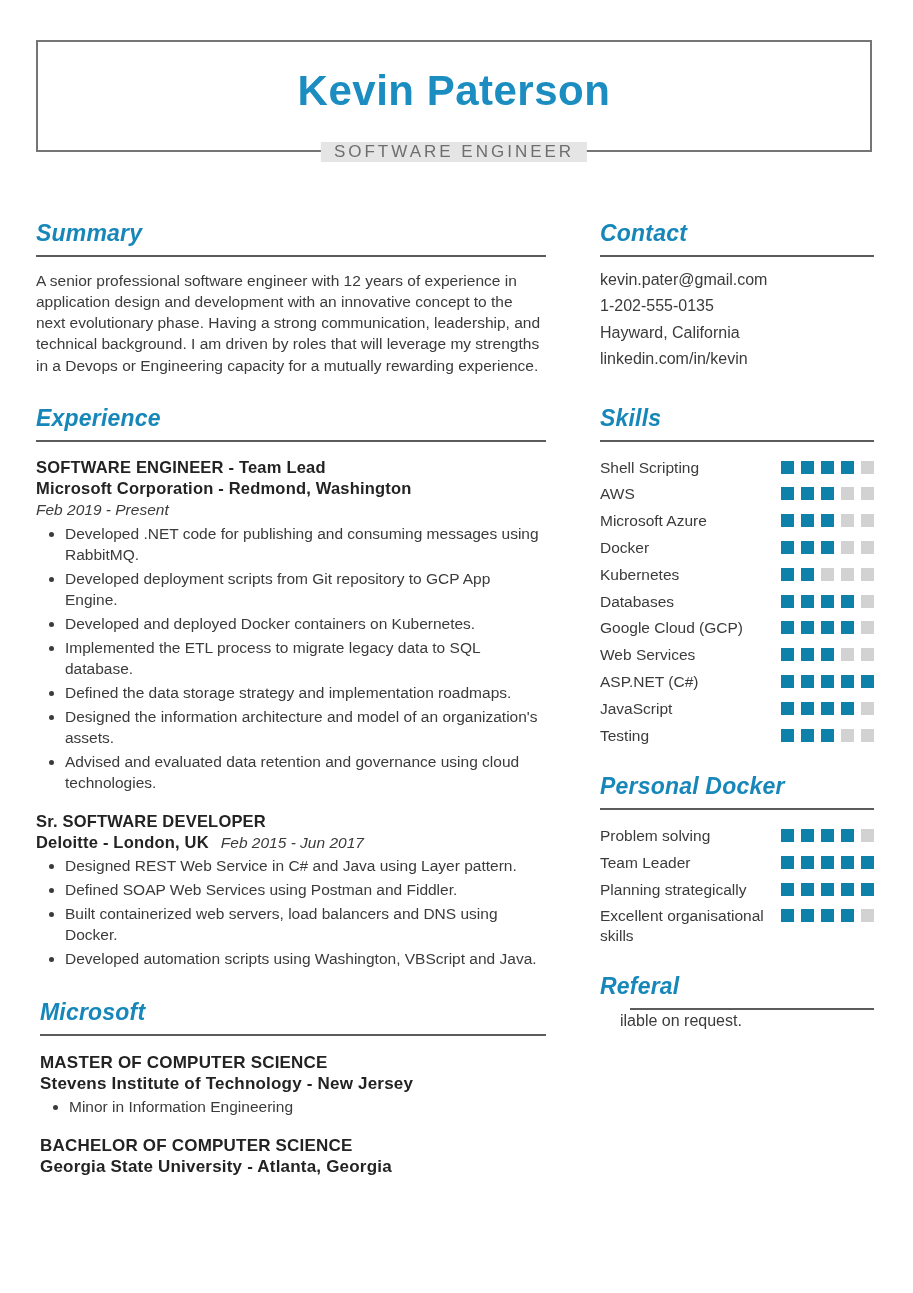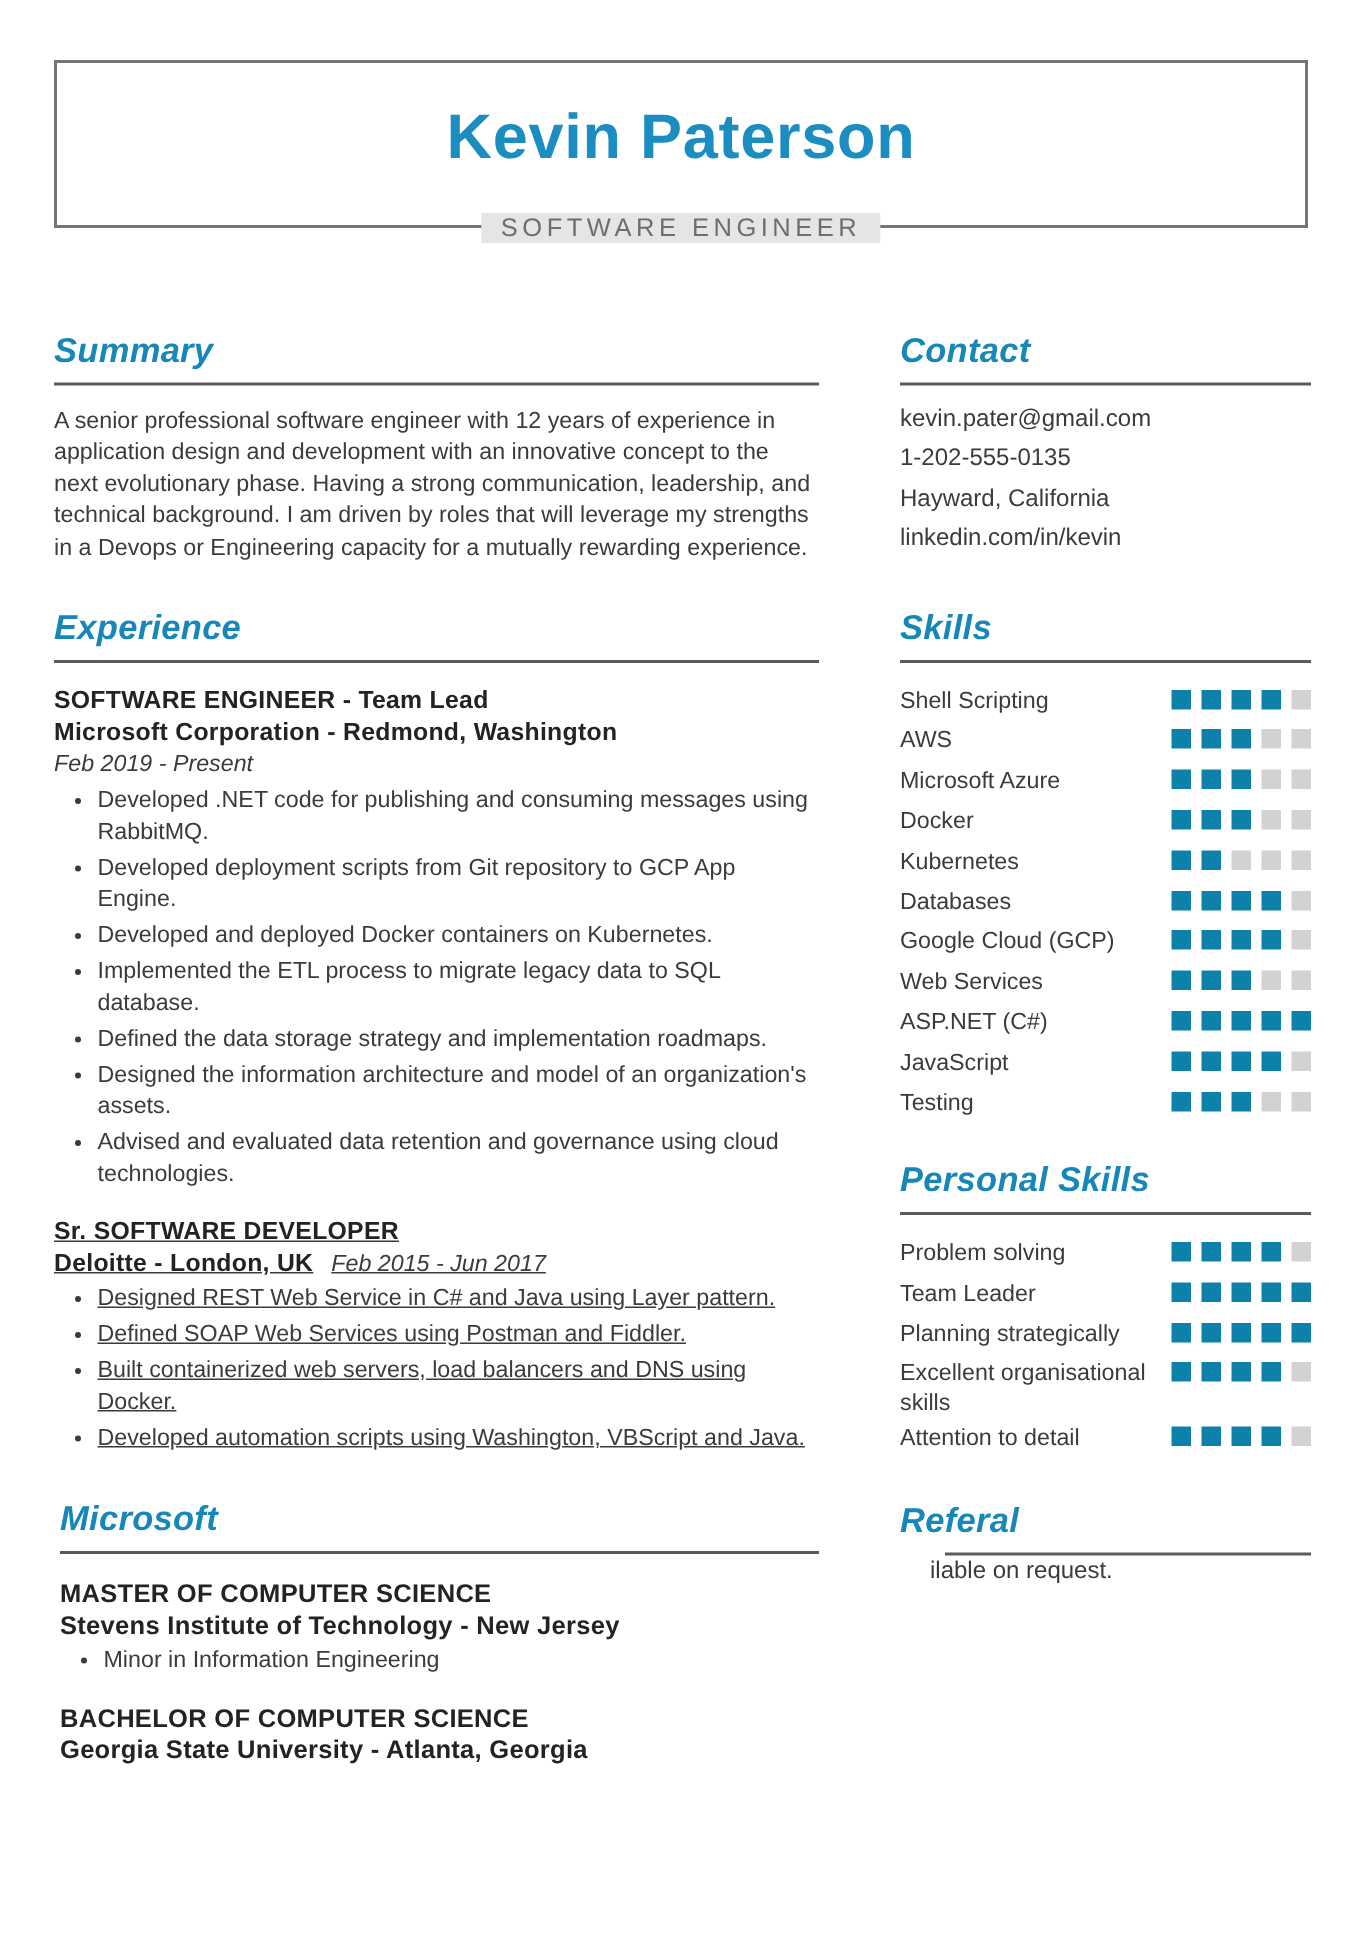--- a/index.html
+++ b/index.html
@@ -44,21 +44,21 @@
     margin:0;font-size:23px;font-weight:700;font-style:italic;
     color:var(--accent);line-height:1.2;letter-spacing:.2px;
   }
   .rule{border-top:2px solid var(--rule);margin-top:7px;}
   .rule.rule-indent{margin-left:30px;}
   
   .summary-text{margin-top:13px;font-size:15.5px;line-height:21.3px;color:var(--text);}
   
   .section-experience{margin-top:29px;}
   .job{margin-top:15px;}
-  .job + .job{margin-top:18px;text-decoration:underline;}
+  .job + .job{margin-top:18px;}
   .job-title,.job-company{font-size:16.5px;font-weight:700;color:var(--strong);line-height:21px;letter-spacing:.2px;}
   .job-dates{font-size:15.5px;font-style:italic;color:var(--text);line-height:22px;}
   .job-dates-inline{font-size:15.5px;font-weight:400;font-style:italic;color:var(--text);margin-left:12px;letter-spacing:0;}
   ul.bullets{margin:2px 0 0;padding-left:29px;}
   ul.bullets li{font-size:15.5px;line-height:21.3px;margin-bottom:2.5px;color:var(--text);}
   
   .section-education{margin-top:30px;padding-left:4px;}
   .degree{margin-top:16px;}
   .degree + .degree{margin-top:18px;}
   .degree-title,.degree-school{font-size:17px;font-weight:700;color:var(--strong);line-height:21px;letter-spacing:.2px;}
@@ -206,41 +206,37 @@
             <span class="squares"><span class="sq sq-on"></span><span class="sq sq-on"></span><span class="sq sq-on"></span><span class="sq sq-on"></span><span class="sq sq-off"></span></span>
           </div>
         <div class="skill-row">
             <span class="skill-name">Testing</span>
             <span class="squares"><span class="sq sq-on"></span><span class="sq sq-on"></span><span class="sq sq-on"></span><span class="sq sq-off"></span><span class="sq sq-off"></span></span>
           </div>
       </div>
     </section>
 
     <section class="section-personal">
-      <h2 class="sec-title">Personal Skills</h2>
+      <h2 class="sec-title">Personal Docker</h2>
       <div class="rule"></div>
       <div class="skill-rows">
         <div class="skill-row">
             <span class="skill-name">Problem solving</span>
             <span class="squares"><span class="sq sq-on"></span><span class="sq sq-on"></span><span class="sq sq-on"></span><span class="sq sq-on"></span><span class="sq sq-off"></span></span>
           </div>
         <div class="skill-row">
             <span class="skill-name">Team Leader</span>
             <span class="squares"><span class="sq sq-on"></span><span class="sq sq-on"></span><span class="sq sq-on"></span><span class="sq sq-on"></span><span class="sq sq-on"></span></span>
           </div>
         <div class="skill-row">
             <span class="skill-name">Planning strategically</span>
             <span class="squares"><span class="sq sq-on"></span><span class="sq sq-on"></span><span class="sq sq-on"></span><span class="sq sq-on"></span><span class="sq sq-on"></span></span>
           </div>
         <div class="skill-row">
             <span class="skill-name">Excellent organisational skills</span>
-            <span class="squares"><span class="sq sq-on"></span><span class="sq sq-on"></span><span class="sq sq-on"></span><span class="sq sq-on"></span><span class="sq sq-off"></span></span>
-          </div>
-        <div class="skill-row">
-            <span class="skill-name">Attention to detail</span>
             <span class="squares"><span class="sq sq-on"></span><span class="sq sq-on"></span><span class="sq sq-on"></span><span class="sq sq-on"></span><span class="sq sq-off"></span></span>
           </div>
       </div>
     </section>
 
     <section class="section-referral">
       <h2 class="sec-title">Referal</h2>
       <div class="rule rule-indent"></div>
       <div class="referral-text">ilable on request.</div>
     </section>

